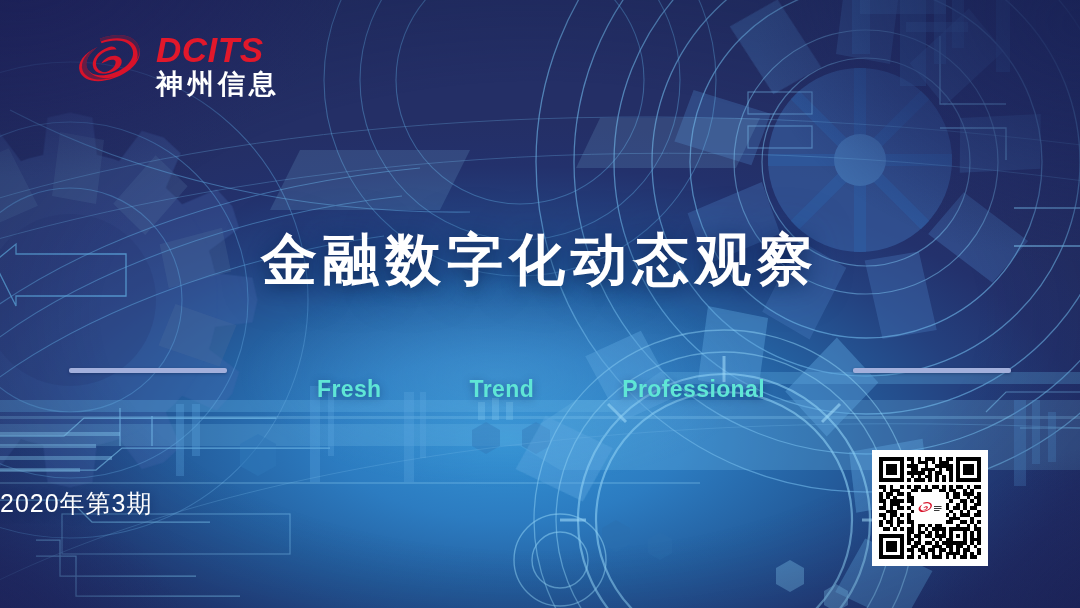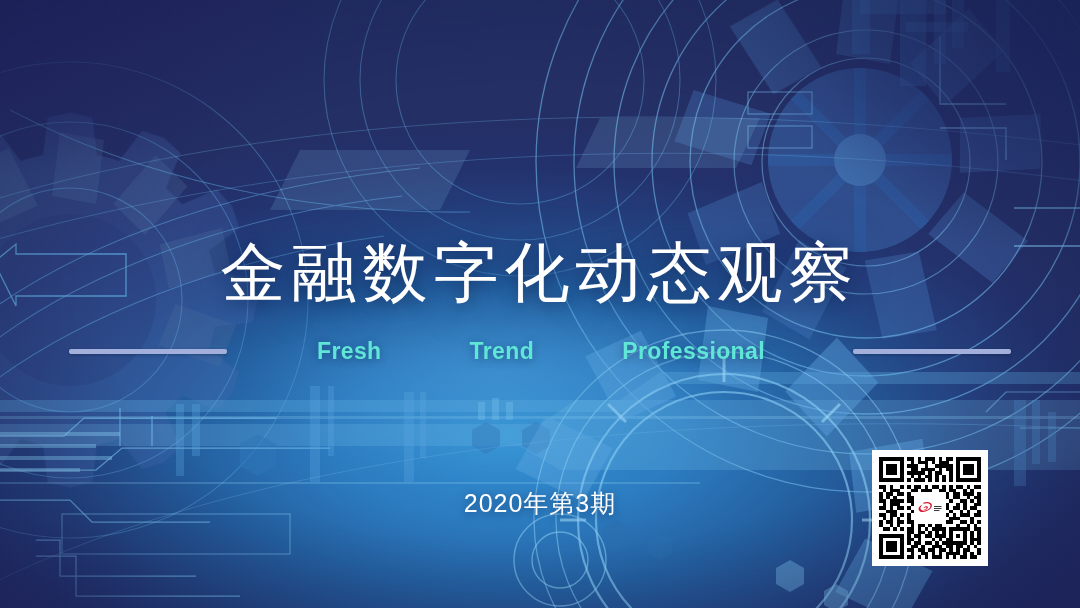--- a/index.html
+++ b/index.html
@@ -50,44 +50,44 @@
     letter-spacing:.5px;font-family:"Liberation Sans","DejaVu Sans",sans-serif;
   }
   #logo-cn{
     font-size:27px;font-weight:700;color:#ffffff;letter-spacing:4px;margin-top:4px;
     font-family:"Liberation Sans","DejaVu Sans",sans-serif;
   }
 
   
   #title{
     position:absolute;left:0;right:0;top:185px;text-align:center;
-    font-size:65px;font-weight:400;color:#ffffff;letter-spacing:6px;
+    font-size:56px;font-weight:700;color:#ffffff;letter-spacing:6px;
     text-shadow:0 3px 16px rgba(10,26,66,.55), 0 0 42px rgba(20,50,110,.5);
   }
 
   
   #tagline{
     position:absolute;left:0;right:0;top:338px;
     display:flex;align-items:center;justify-content:center;gap:0;
   }
   .tag-rule{
     height:5px;width:158px;background:#a3b0dc;border-radius:2px;flex:none;
     box-shadow:0 1px 3px rgba(10,22,60,.35);
   }
   .tag-rule.left{margin-right:46px;}
   .tag-rule.right{margin-left:44px;}
   .tag-word{
     font-size:23px;font-weight:700;color:#5fe6d6;letter-spacing:.4px;
     text-shadow:0 2px 8px rgba(8,30,70,.45);
-    padding:0 44px;white-space:nowrap;
+    padding:0 44px;white-space:nowrap;margin-top:38px;
   }
 
   
   #issue{
-    position:absolute;left:0;right:0;top:487px;text-align:center;
+    position:absolute;left:0;right:0;top:487px;
     font-size:25px;font-weight:400;color:#ffffff;letter-spacing:1px;
     text-shadow:0 2px 8px rgba(8,28,70,.5);
   }
 
   
   #qr{
     position:absolute;left:872px;top:450px;width:116px;height:116px;
     background:#ffffff;padding:7px;
   }
   #qr-canvas{position:relative;width:102px;height:102px;background:#ffffff;}
@@ -357,20 +357,59 @@
     </g>
   </svg>
 
   <div class="bg-layer" id="bg-corner-tl"></div>
   <div class="bg-layer" id="bg-corner-tr"></div>
   <div class="bg-layer" id="bg-corner-bl"></div>
   <div class="bg-layer" id="bg-corner-br"></div>
   <div class="bg-layer" id="bg-glow"></div>
   <div class="bg-layer" id="bg-vignette"></div>
 
+  <div id="logo">
+    <svg id="logo-mark" viewBox="0 0 74 66" aria-hidden="true">
+      <g transform="rotate(-20 37 33)">
+
+        <path d="M37,6
+                 C58,6 71,15 71,27
+                 C71,39 58,48 37,48
+                 C19,48 7,40 7,30
+                 C7,21 17,14 32,13
+                 C22,16 15,22 15,29
+                 C15,37 25,43 38,43
+                 C54,43 64,36 64,27
+                 C64,18 53,11 37,11 Z" fill="#d8122a"></path>
+
+        <path d="M49,22
+                 C41,18 30,20 26,26
+                 C22,32 26,39 34,41
+                 C27,41 21,37 21,31
+                 C21,23 31,17 42,17
+                 C46,17 49,19 49,22 Z" fill="#d8122a"></path>
+        <path d="M30,30
+                 C34,26 42,25 47,28
+                 C52,31 51,37 45,40
+                 C39,43 30,42 26,38
+                 C30,40 37,40 41,37
+                 C45,34 45,31 41,30
+                 C37,29 33,30 30,30 Z" fill="#d8122a"></path>
+
+        <path d="M37,6 C58,6 71,15 71,27 C71,32 68,36 64,39
+                 C67,36 68,32 68,28 C68,17 55,9 37,9 Z" fill="#1b2559" opacity=".75"></path>
+        <path d="M15,29 C15,22 22,16 32,13 C20,14 10,21 10,30
+                 C10,39 22,47 38,47 C29,47 15,40 15,29 Z" fill="#1b2559" opacity=".6"></path>
+      </g>
+    </svg>
+    <div id="logo-text">
+      <div id="logo-wordmark">DCITS</div>
+      <div id="logo-cn">神州信息</div>
+    </div>
+  </div>
 
   <h1 id="title">金融数字化动态观察</h1>
 
   <div id="tagline">
     <span class="tag-rule left"></span>
     <span class="tag-word">Fresh</span>
     <span class="tag-word">Trend</span>
     <span class="tag-word">Professional</span>
     <span class="tag-rule right"></span>
   </div>

